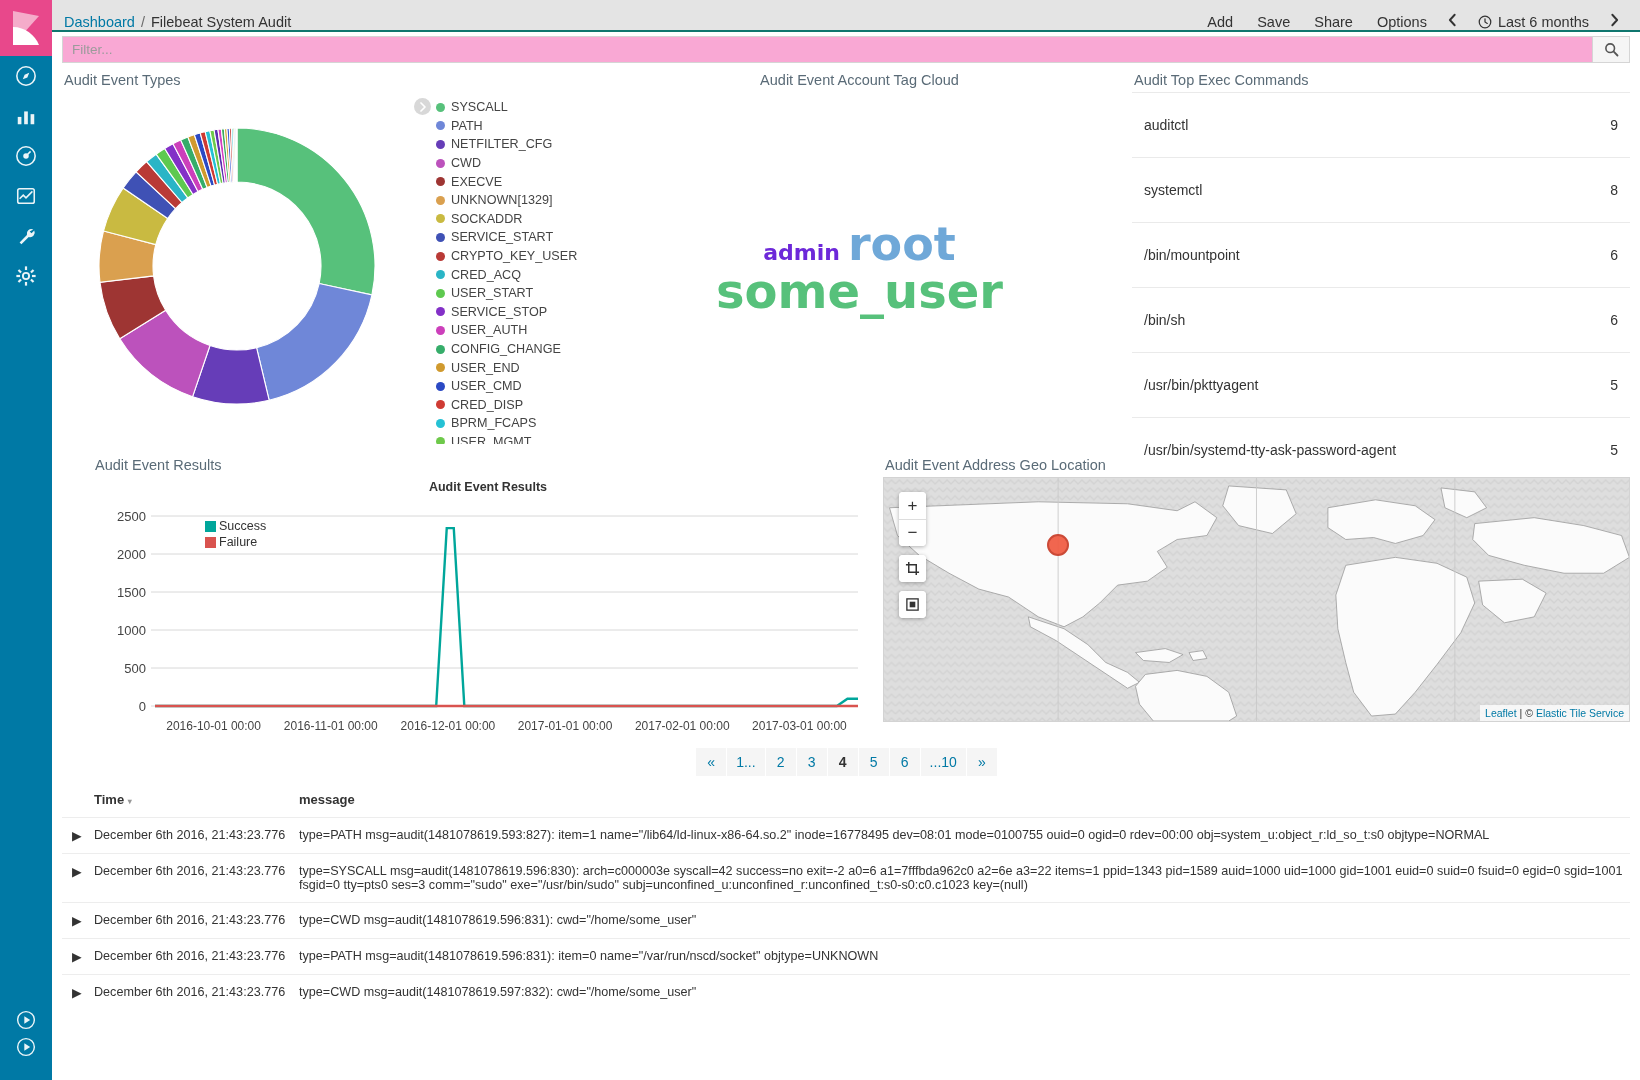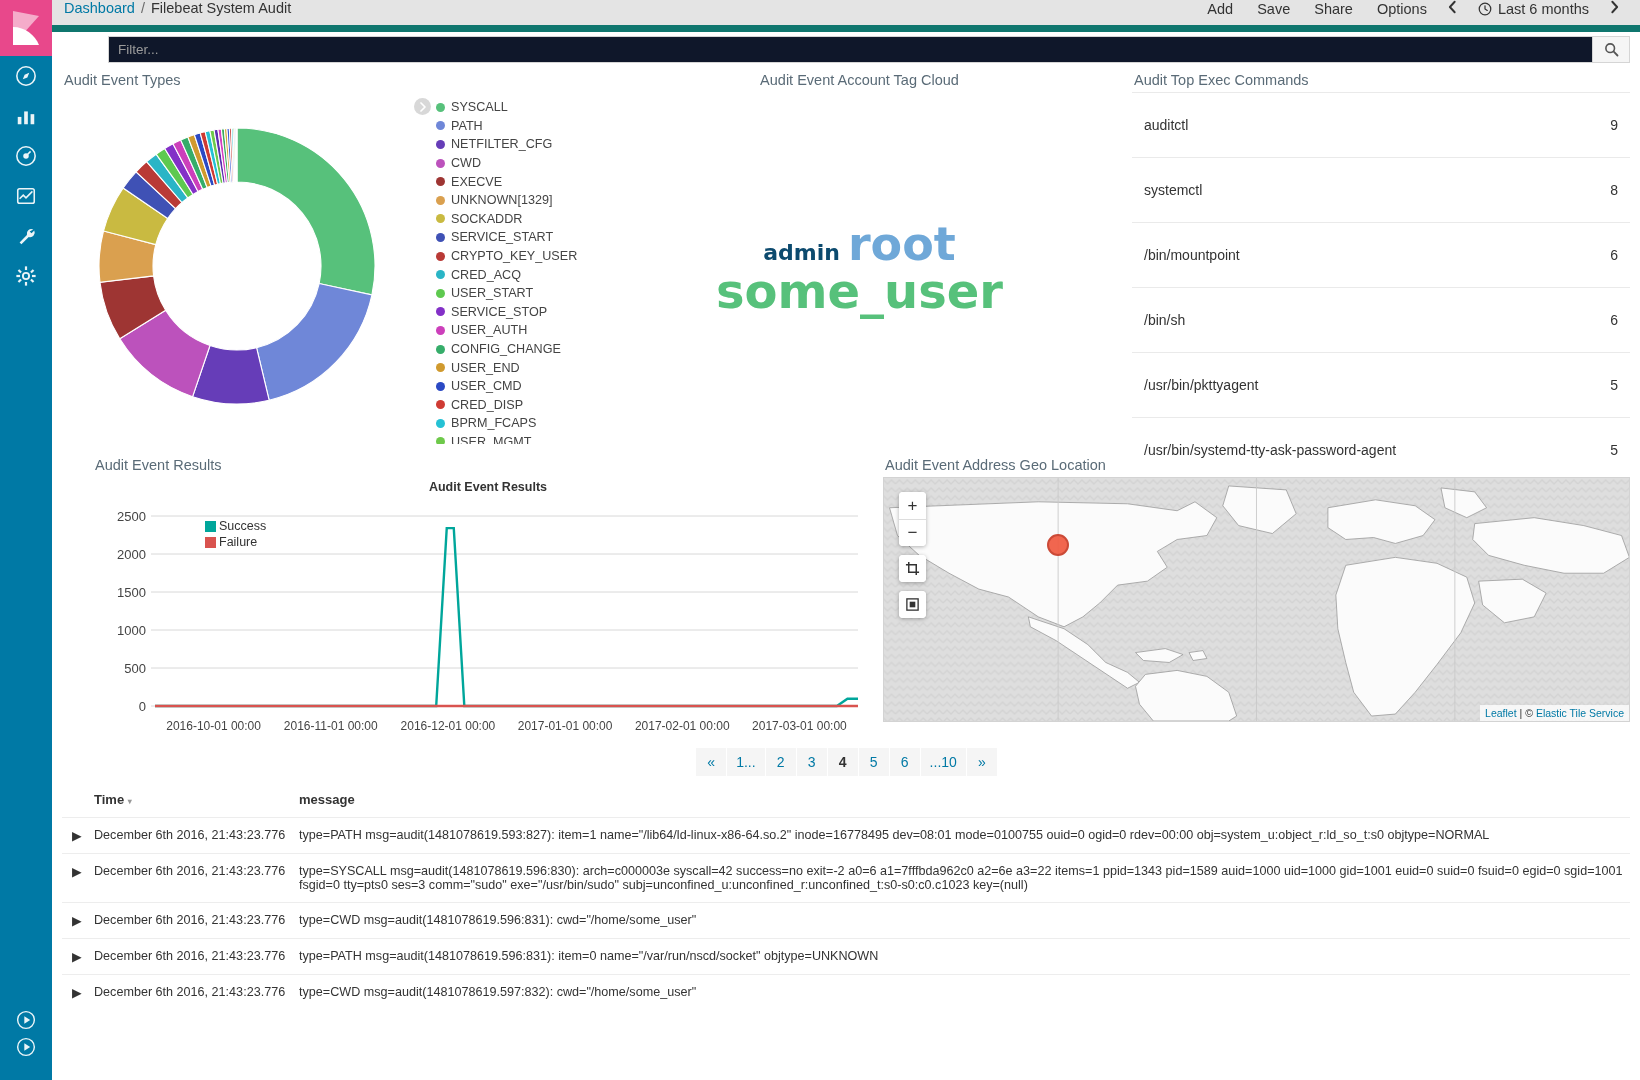--- a/index.html
+++ b/index.html
@@ -26,40 +26,40 @@
     width:52px; height:40px; display:flex; align-items:center; justify-content:center;
     color:#ffffff; opacity:.92;
   }
   .rail-spacer { flex:1 1 auto; }
   .rail-bottom { padding-bottom:26px; }
 
   
   .main { flex:1 1 auto; display:flex; flex-direction:column; min-width:0; background:#fff; }
 
   .topbar {
-    height:32px; background:#e4e4e4; border-bottom:7px solid #0f766e;
-    display:flex; align-items:flex-start; padding:0 12px; flex:0 0 32px;
+    height:32px; background:#e4e4e4; border-bottom:2px solid #0f766e;
+    display:flex; align-items:flex-end; padding:0 12px; flex:0 0 32px;
   }
   .crumbs { display:flex; align-items:center; gap:6px; font-size:14.5px; }
   .crumb-link { color:#0079a5; cursor:pointer; }
   .crumb-sep { color:#6b6b6b; }
   .crumb-cur { color:#333; }
   .top-actions { margin-left:auto; display:flex; align-items:center; gap:0; font-size:14.5px; color:#333; }
   .top-actions > * { padding:0 12px; cursor:pointer; white-space:nowrap; }
   .tb-arrow { font-size:13px; color:#444; padding:0 8px !important; }
   .tb-time { display:flex; align-items:center; gap:6px; }
 
   .filterbar {
     height:35px; flex:0 0 35px; background:#fff; display:flex; align-items:center;
     padding:5px 10px 5px 10px;
   }
   .filter-input {
     flex:1 1 auto; height:27px; border:1px solid #d5d5d5; border-right:none;
-    padding:9px 9px; font-size:13.5px; color:#666; background:#0f172a;
-    font-family:"Liberation Sans", sans-serif; outline:none;margin-left:46px;
+    padding:9px 9px; font-size:13.5px; color:#666; background:#f9a8d4;
+    font-family:"Liberation Sans", sans-serif; outline:none;
   }
   .filter-input::placeholder { color:#9b9b9b; }
   .filter-btn {
     width:38px; height:27px; border:1px solid #d5d5d5; background:#f5f5f5;
     display:flex; align-items:center; justify-content:center; cursor:pointer;
   }
 
   .board { flex:1 1 auto; padding:0 10px 0 10px; overflow:hidden; }
   .row { display:flex; gap:0; }
 
@@ -397,21 +397,21 @@
                   </div>
                 </div>
             </div>
           </div>
         </div>
 
         <div class="panel cloud-panel">
           <div class="panel-title" style="text-align:center;">Audit Event Account Tag Cloud</div>
           <div class="cloud-body">
             <div class="cloud-inner" id="cloud-inner">
-                <div><span class="tag" style="color: #0c4a6e; font-size: 22px; margin-right: 8px; vertical-align: baseline;">admin</span><span class="tag" style="color: rgb(111, 168, 216); font-size: 46px; margin-right: 0; vertical-align: baseline;">root</span></div>
+                <div><span class="tag" style="color: #6d28d9; font-size: 22px; margin-right: 8px; vertical-align: baseline;">admin</span><span class="tag" style="color: rgb(111, 168, 216); font-size: 46px; margin-right: 0; vertical-align: baseline;">root</span></div>
                 <div><span class="tag" style="color: rgb(87, 193, 123); font-size: 48px;">some_user</span></div>
               </div>
           </div>
         </div>
 
         <div class="panel table-panel">
           <div class="panel-title">Audit Top Exec Commands</div>
           <table class="kb">
             <tbody id="exec-body">
                 <tr>

